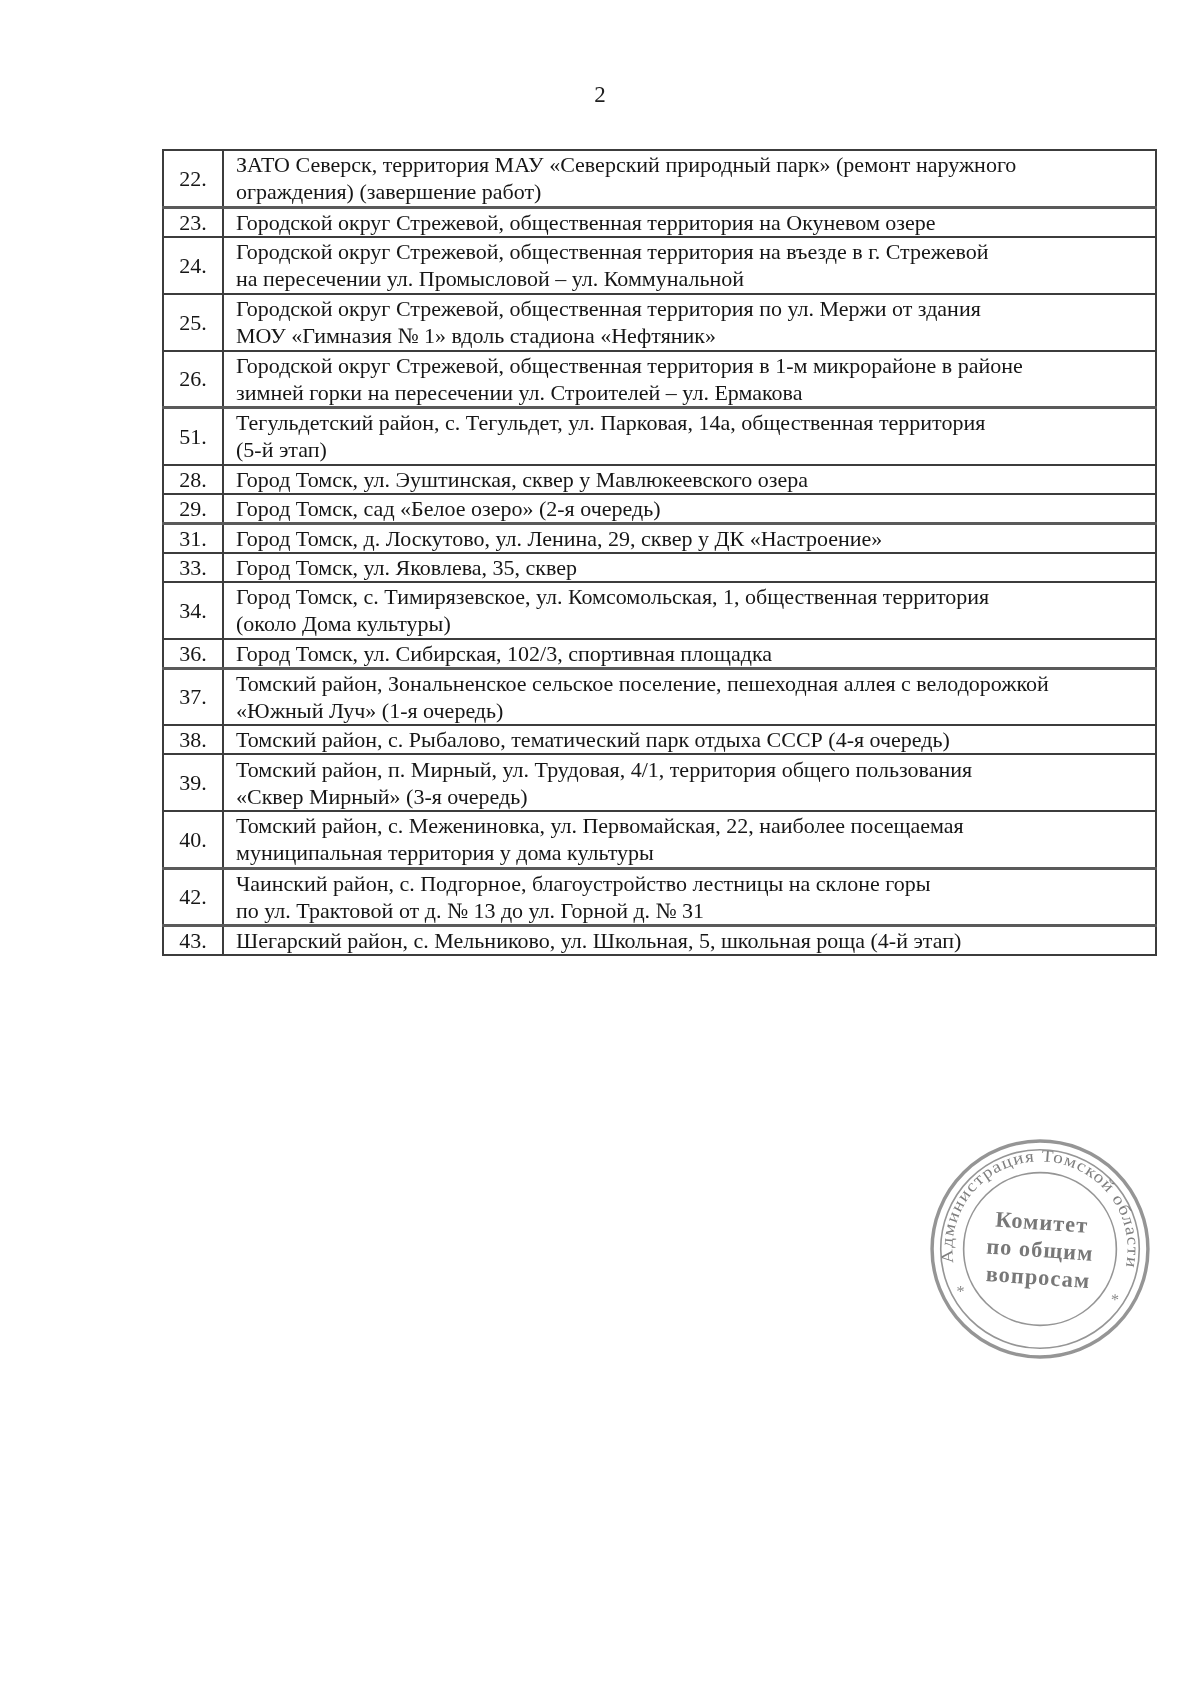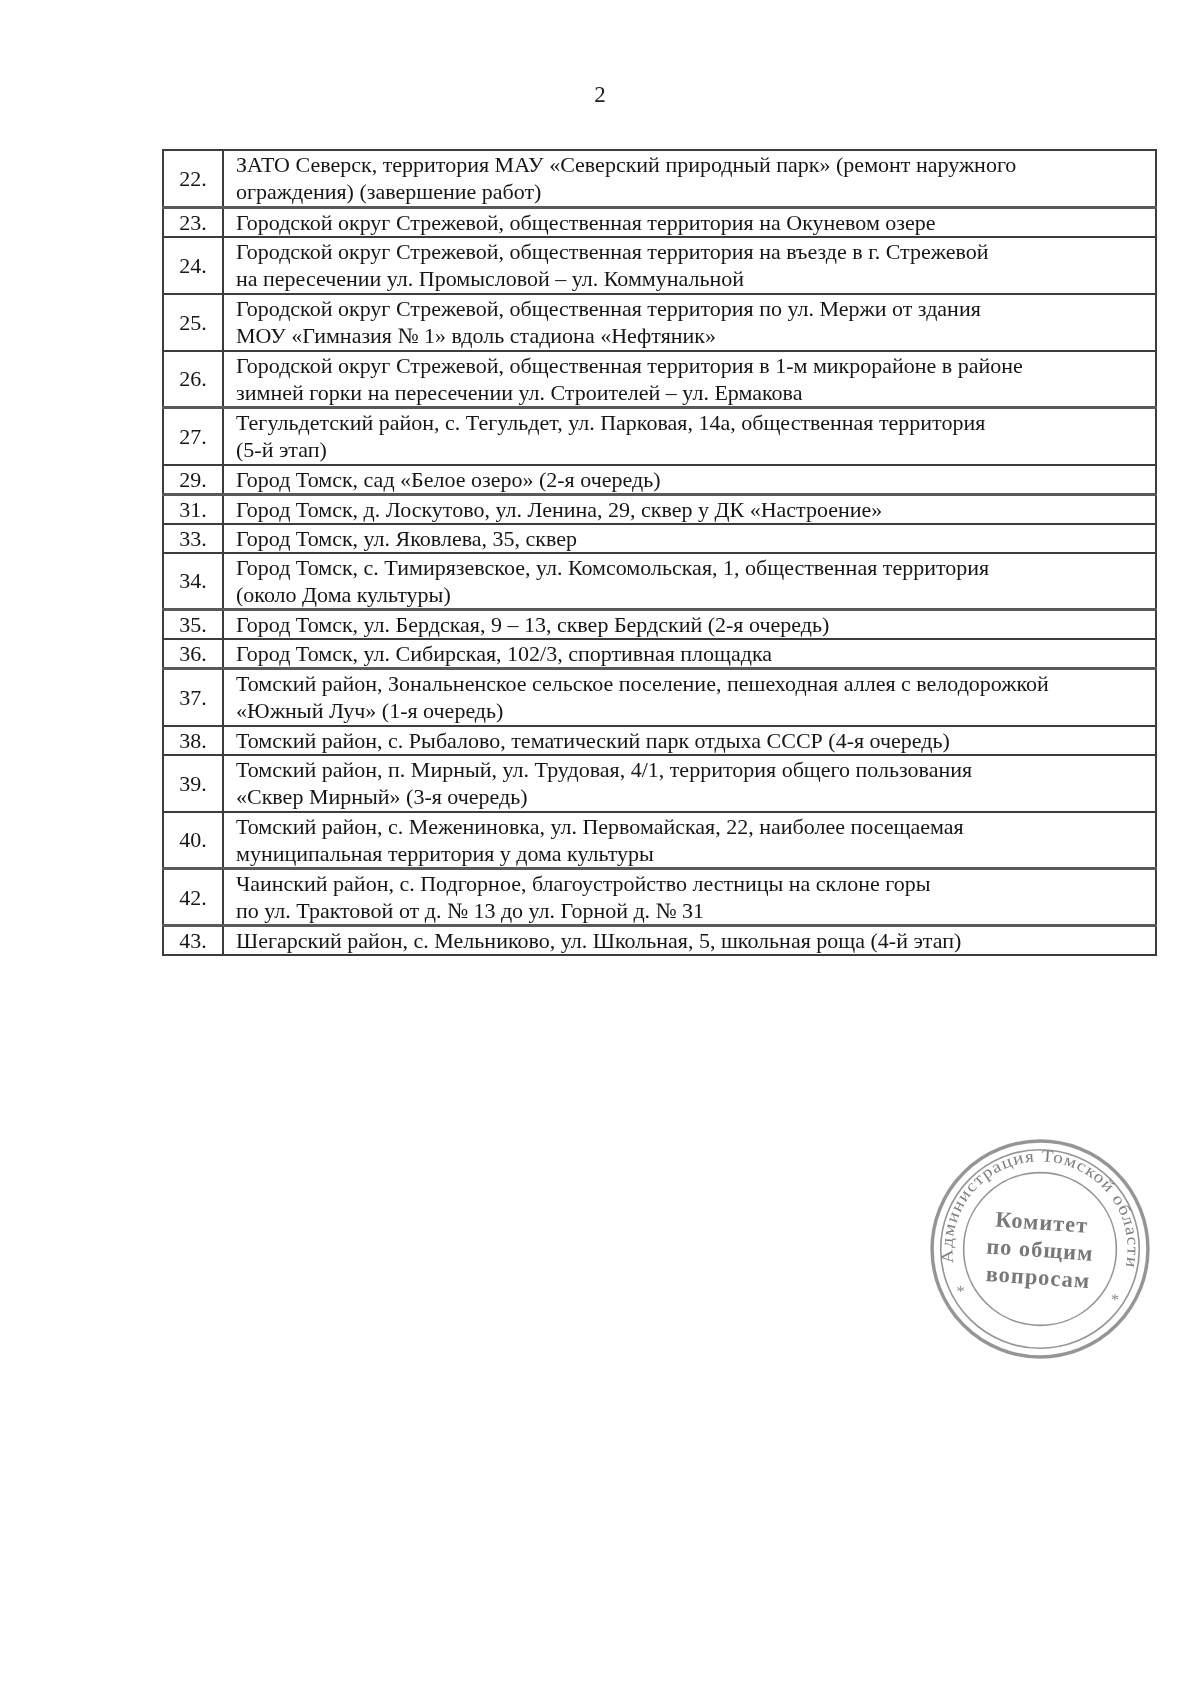--- a/index.html
+++ b/index.html
@@ -99,44 +99,44 @@
         <td class="num-cell">25.</td>
         <td class="text-cell">Городской округ Стрежевой, общественная территория по ул. Мержи от здания
 МОУ «Гимназия № 1» вдоль стадиона «Нефтяник»</td>
       </tr>
       <tr class="h2">
         <td class="num-cell">26.</td>
         <td class="text-cell">Городской округ Стрежевой, общественная территория в 1-м микрорайоне в районе
 зимней горки на пересечении ул. Строителей – ул. Ермакова</td>
       </tr>
       <tr class="h2 thick">
-        <td class="num-cell">27.</td>
+        <td class="num-cell">51.</td>
         <td class="text-cell">Тегульдетский район, с. Тегульдет, ул. Парковая, 14а, общественная территория
 (5-й этап)</td>
+      </tr>
+      <tr class="h1">
+        <td class="num-cell">28.</td>
+        <td class="text-cell">Город Томск, ул. Эуштинская, сквер у Мавлюкеевского озера</td>
       </tr>
       <tr class="h1">
         <td class="num-cell">29.</td>
         <td class="text-cell">Город Томск, сад «Белое озеро» (2-я очередь)</td>
       </tr>
       <tr class="h1 thick">
         <td class="num-cell">31.</td>
         <td class="text-cell">Город Томск, д. Лоскутово, ул. Ленина, 29, сквер у ДК «Настроение»</td>
       </tr>
       <tr class="h1">
         <td class="num-cell">33.</td>
         <td class="text-cell">Город Томск, ул. Яковлева, 35, сквер</td>
       </tr>
       <tr class="h2">
         <td class="num-cell">34.</td>
         <td class="text-cell">Город Томск, с. Тимирязевское, ул. Комсомольская, 1, общественная территория
 (около Дома культуры)</td>
-      </tr>
-      <tr class="h1 thick">
-        <td class="num-cell">35.</td>
-        <td class="text-cell">Город Томск, ул. Бердская, 9 – 13, сквер Бердский (2-я очередь)</td>
       </tr>
       <tr class="h1">
         <td class="num-cell">36.</td>
         <td class="text-cell">Город Томск, ул. Сибирская, 102/3, спортивная площадка</td>
       </tr>
       <tr class="h2 thick">
         <td class="num-cell">37.</td>
         <td class="text-cell">Томский район, Зональненское сельское поселение, пешеходная аллея с велодорожкой
 «Южный Луч» (1-я очередь)</td>
       </tr>

